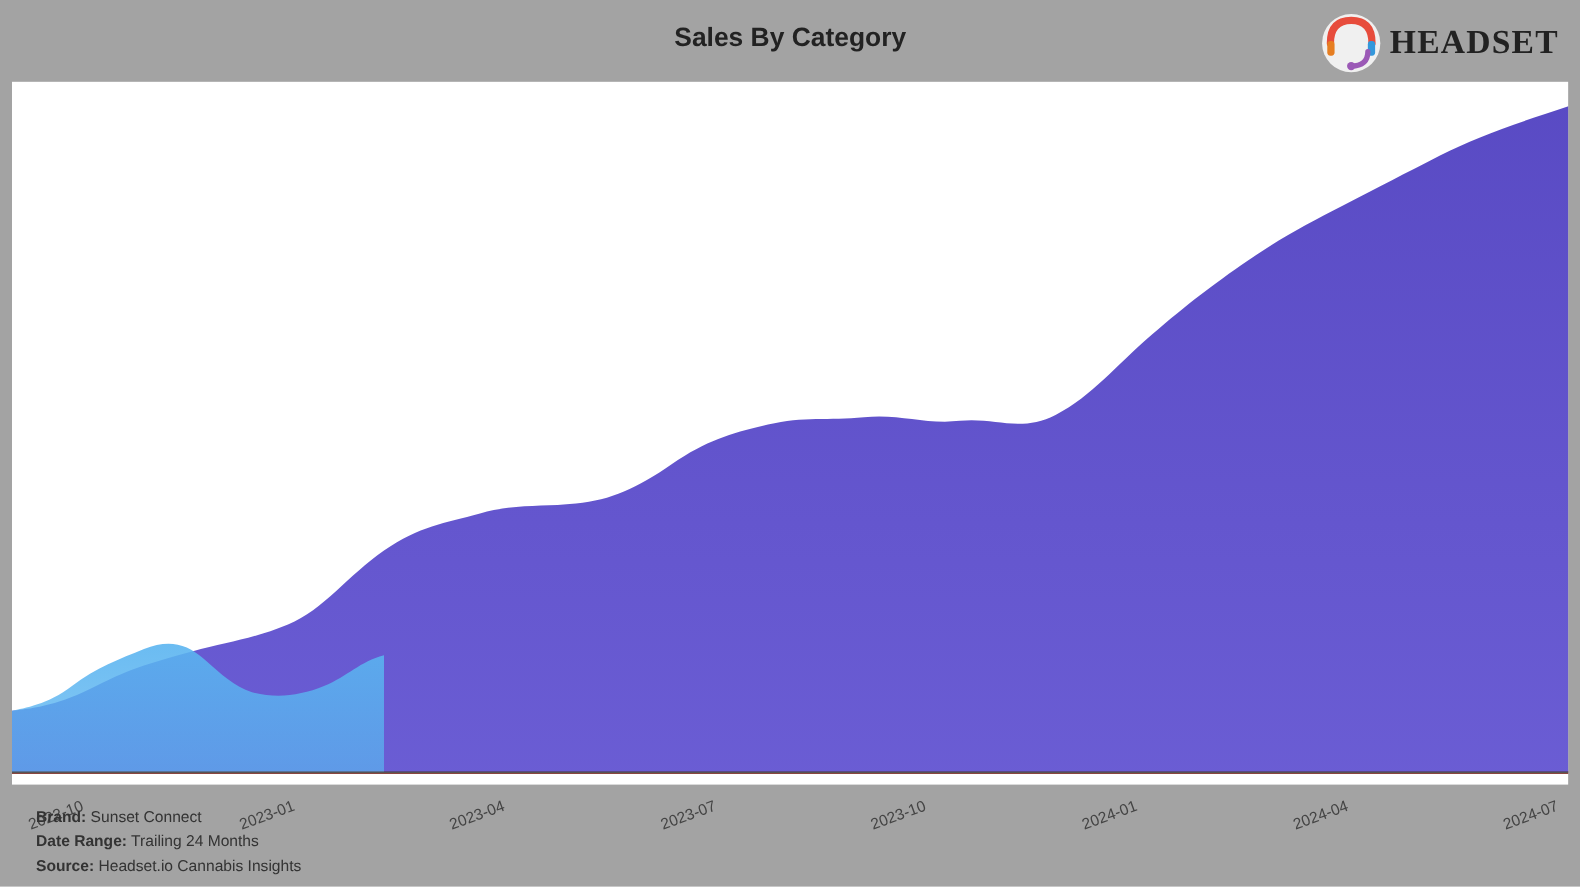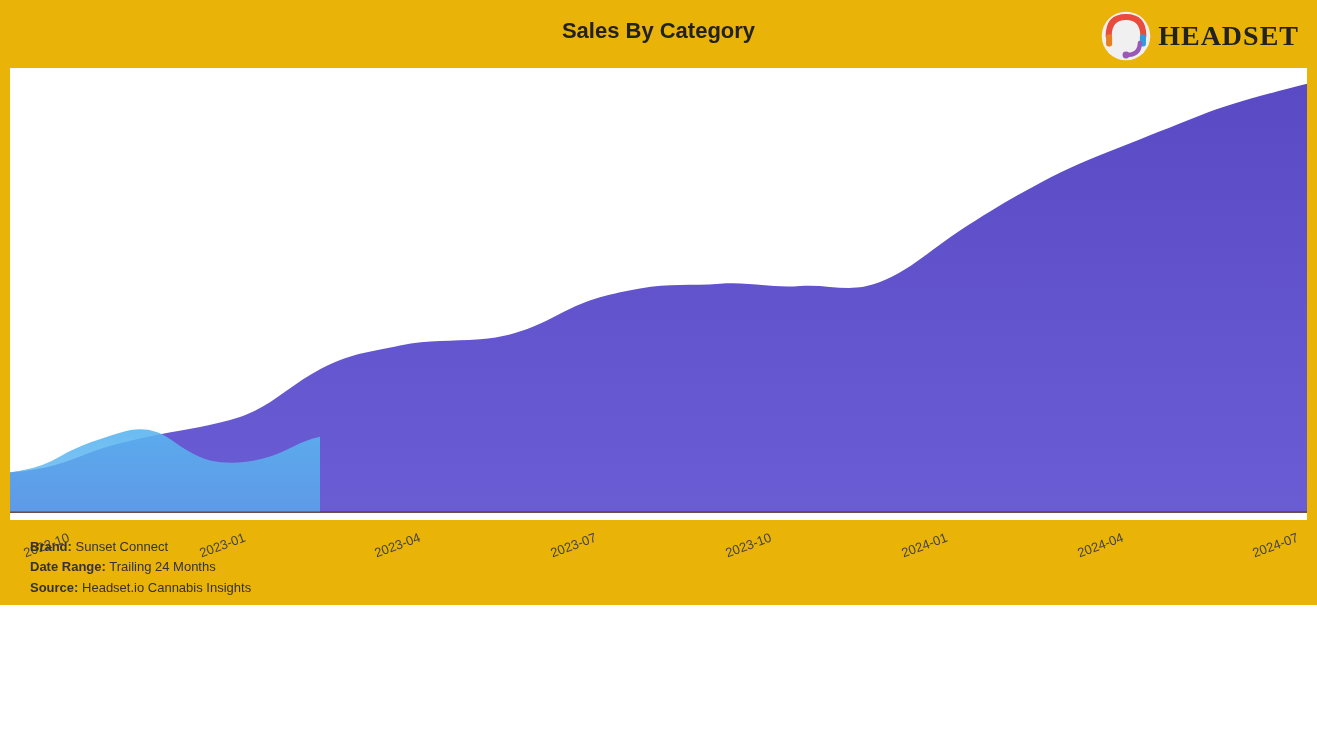--- a/index.html
+++ b/index.html
@@ -7,23 +7,23 @@
       width: 1317px;
       height: 739px;
       background: #ffffff;
       font-family: Arial, sans-serif;
       position: relative;
       overflow: hidden;
     }
 
     .chart-container {
       width: 1317px;
-      height: 605px;
+      height: 739px;
       position: relative;
-      background: #eab308;
+      background: #a3a3a3;
     }
 
     .chart-title {
       text-align: center;
       font-size: 22px;
       font-weight: bold;
       padding-top: 18px;
       padding-bottom: 10px;
       color: #222;
     }

